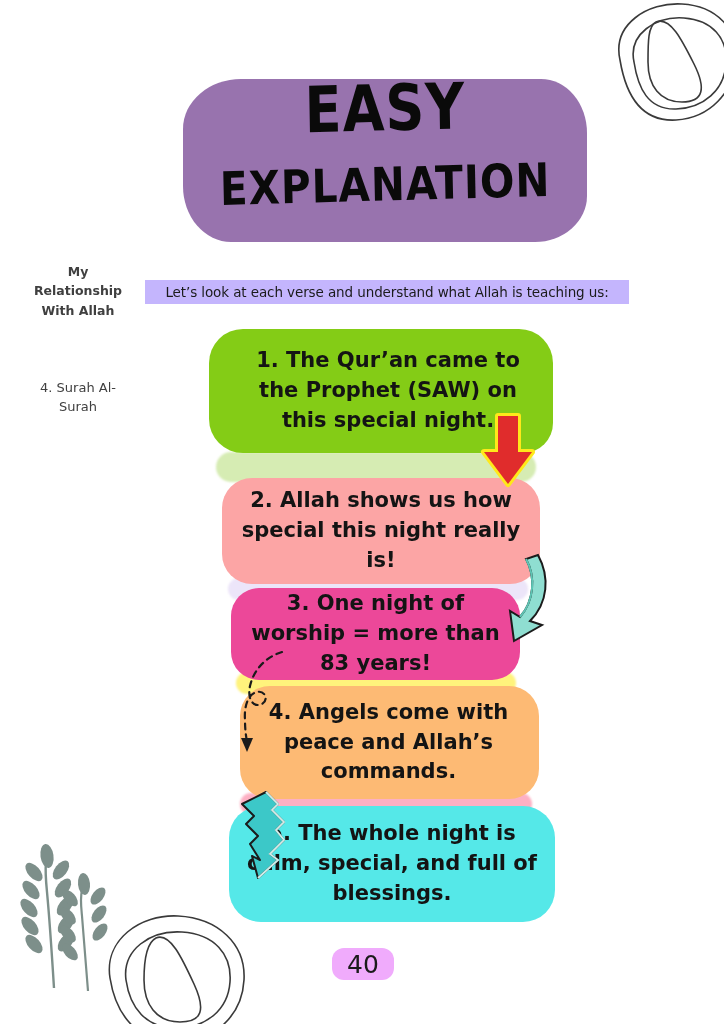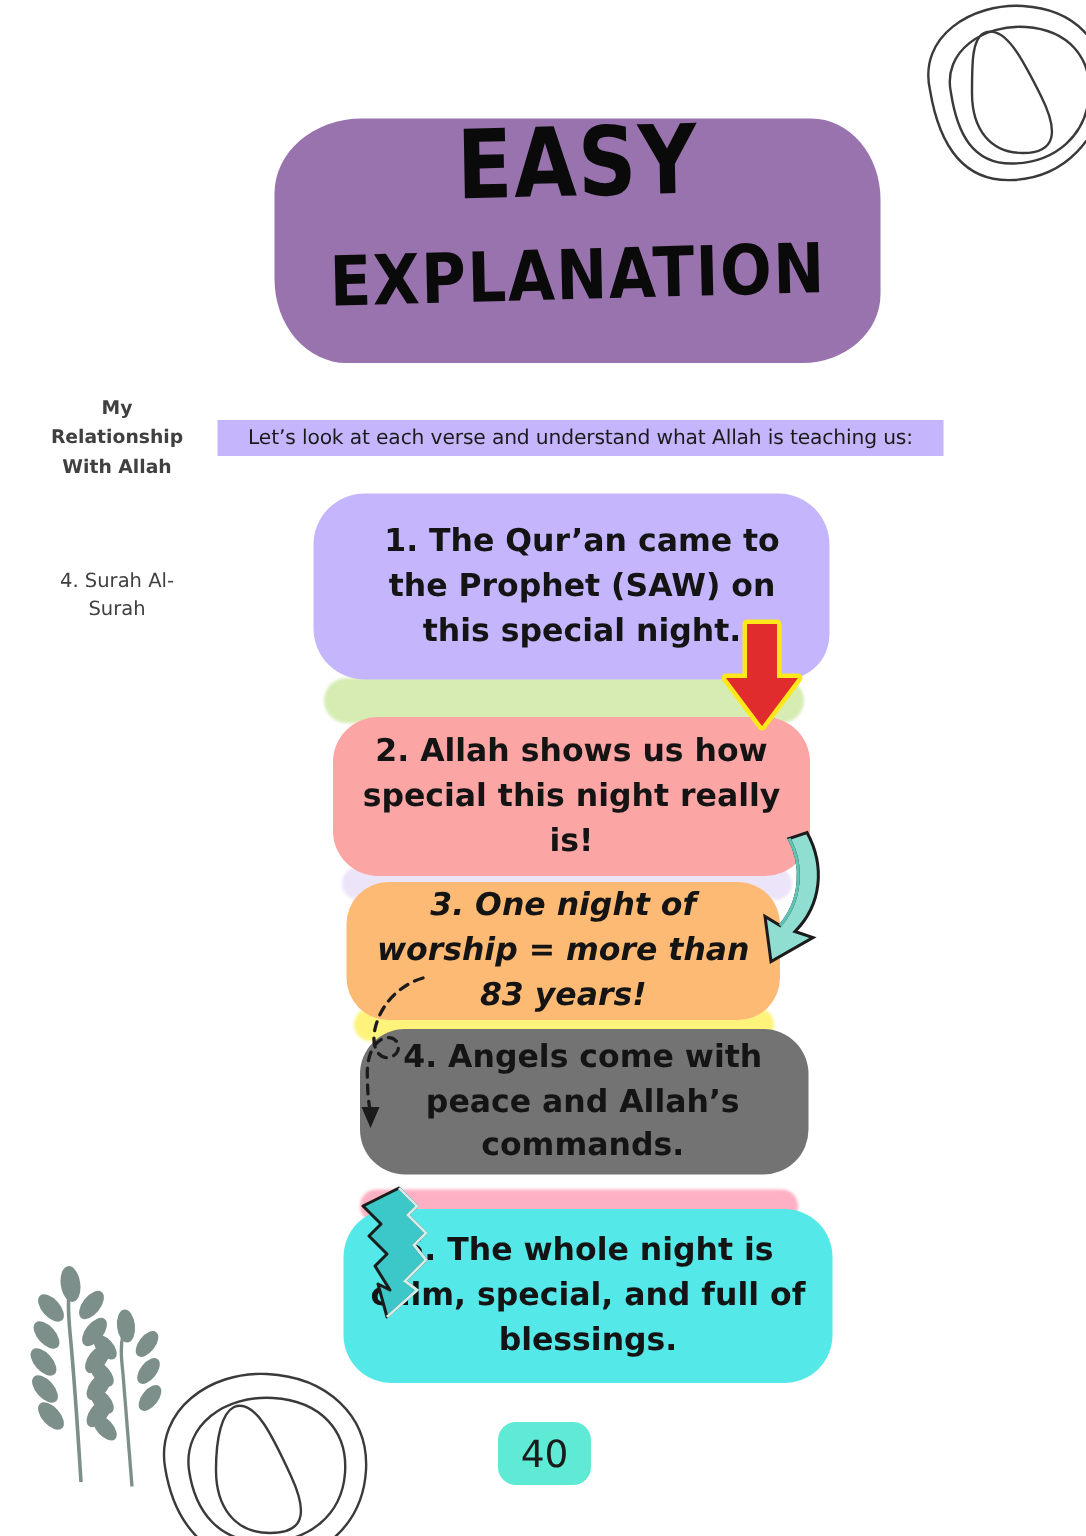--- a/index.html
+++ b/index.html
@@ -115,41 +115,40 @@
     color: #141414;
     font-weight: bold;
     font-size: 21px;
     line-height: 1.42;
     padding: 12px 18px;
     box-sizing: border-box;
     font-family: "DejaVu Sans", sans-serif;
   }
   .card-1 {
     left: 209px; top: 329px; width: 344px; height: 124px;
-    background: #c4b5fd;
+    background: #84cc16;
     border-radius: 34px 34px 30px 34px;
     z-index: 2;
     padding-left: 28px;
   }
   .card-2 {
     left: 222px; top: 478px; width: 318px; height: 106px;
     background: #fca5a5;
     border-radius: 30px;
     z-index: 2;
   }
   .card-3 {
     left: 231px; top: 588px; width: 289px; height: 92px;
+    background: #ec4899;
+    border-radius: 28px;
+    z-index: 2;
+  }
+  .card-4 {
+    left: 240px; top: 686px; width: 299px; height: 113px;
     background: #fdba74;
-    border-radius: 28px;
-    z-index: 2;
-    font-style: italic;
-  }
-  .card-4 {
-    left: 240px; top: 686px; width: 299px; height: 97px;
-    background: #737373;
     border-radius: 30px;
     z-index: 2;
     padding-left: 16px;
   }
   .card-5 {
     left: 229px; top: 806px; width: 326px; height: 116px;
     background: #55e8e8;
     border-radius: 32px;
     z-index: 2;
   }
@@ -166,22 +165,22 @@
   .sh-4 { left: 240px; top: 793px; width: 292px; height: 22px; background: rgba(251,111,146,0.55); }
 
   .card-1 .card-text { padding-left: 4px; }
 
   
   .page-num {
     position: absolute;
     left: 332px;
     top: 948px;
     width: 62px;
-    height: 42px;
-    background: #5eead4;
+    height: 32px;
+    background: #f0abfc;
     border-radius: 12px;
     display: flex;
     align-items: center;
     justify-content: center;
     color: #1b1b1b;
     font-size: 25px;
     font-family: "DejaVu Sans", sans-serif;
   }
 
   

